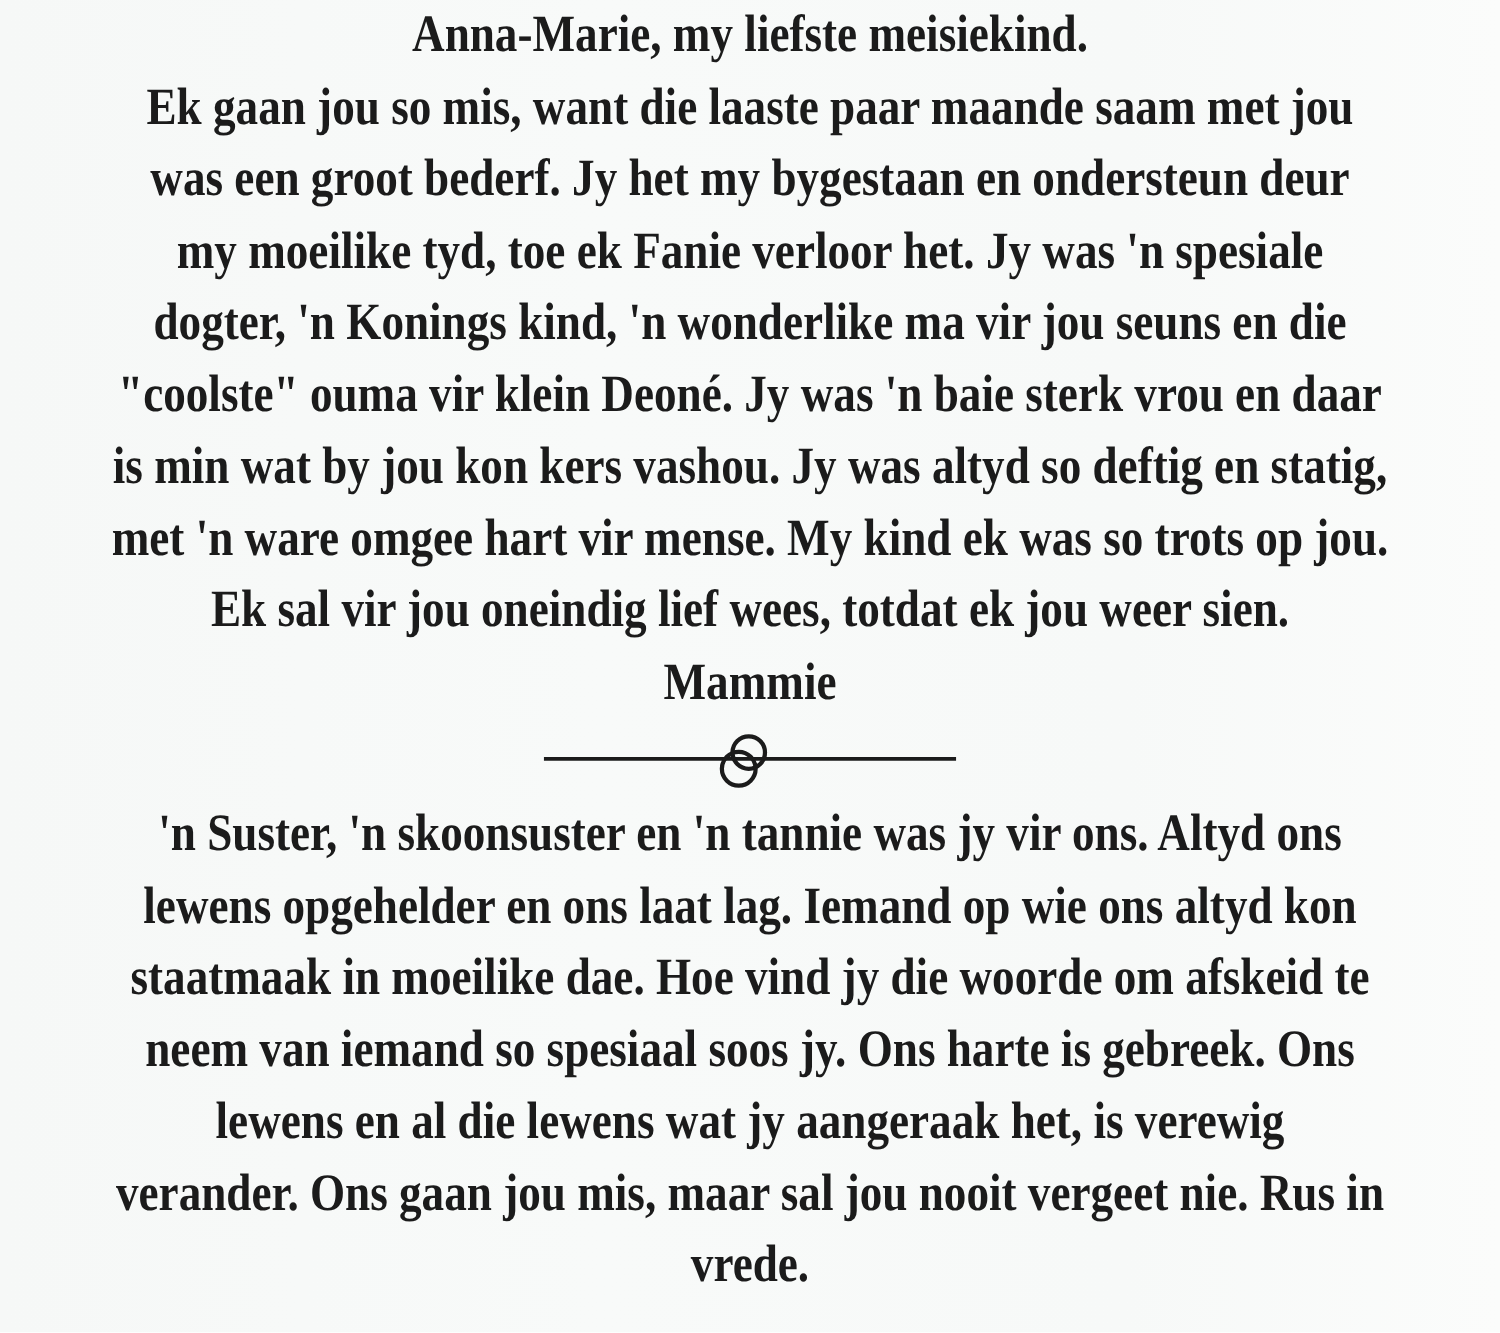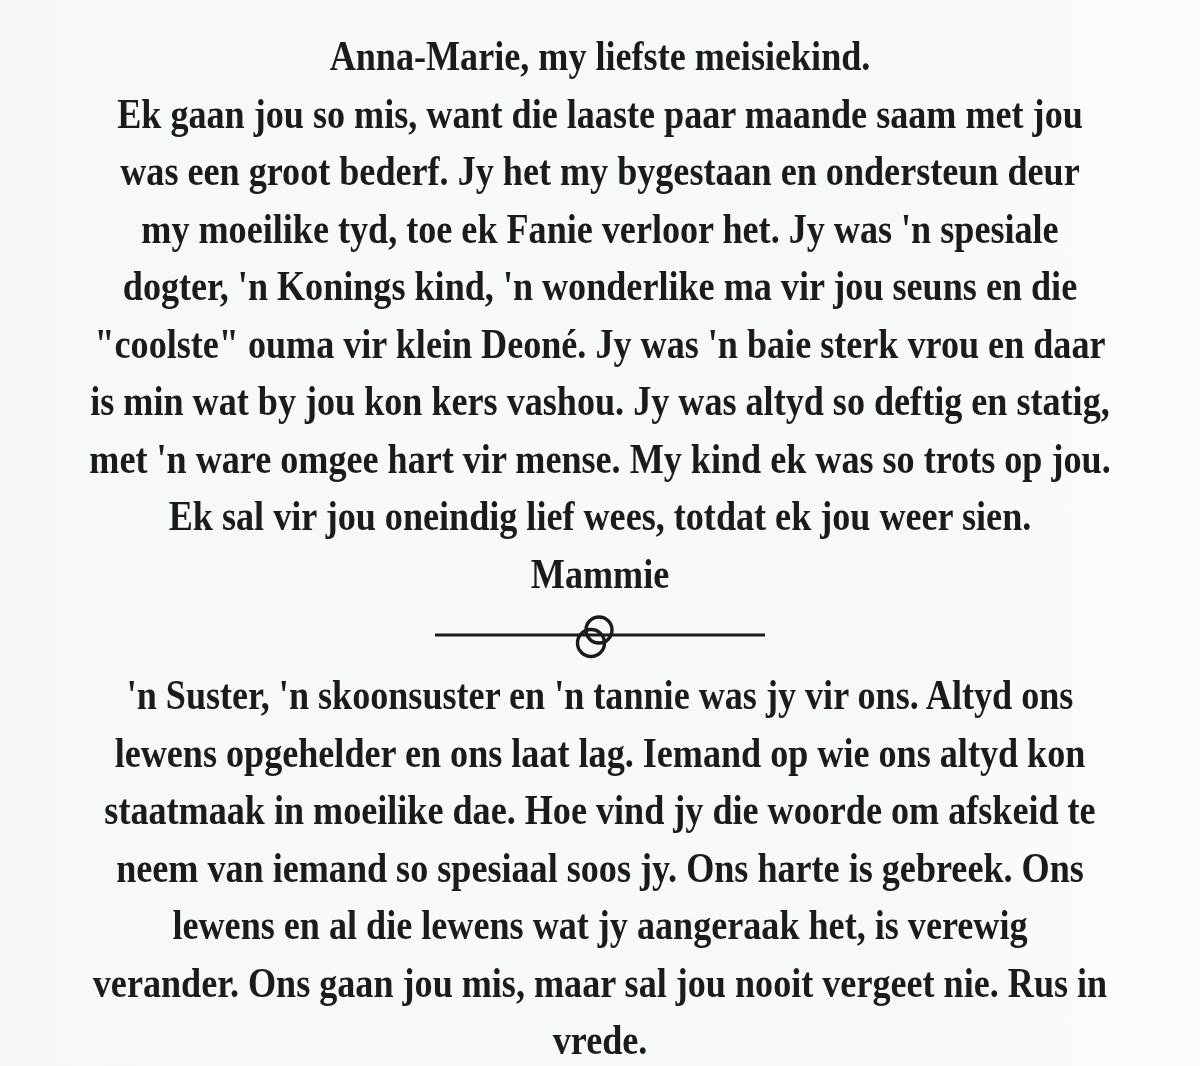--- a/index.html
+++ b/index.html
@@ -15,21 +15,21 @@
     background:
       linear-gradient(90deg, #f6f8f7 0%, #f8faf9 40%, #f7f9f8 75%, #fbfcfb 100%);
     overflow: hidden;
     font-family: "Liberation Serif", "DejaVu Serif", serif;
     color: #1a1a1a;
   }
   .text-block {
     width: 100%;
     text-align: center;
   }
-  .section-1 { padding-top: 28px; }
+  .section-1 { }
   .line {
     font-size: 42px;
     font-weight: 600;
     line-height: 57.5px;
     white-space: nowrap;
     transform: scaleX(0.86);
     transform-origin: center;
     letter-spacing: 0px;
     color: #1b1b1b;
   }

